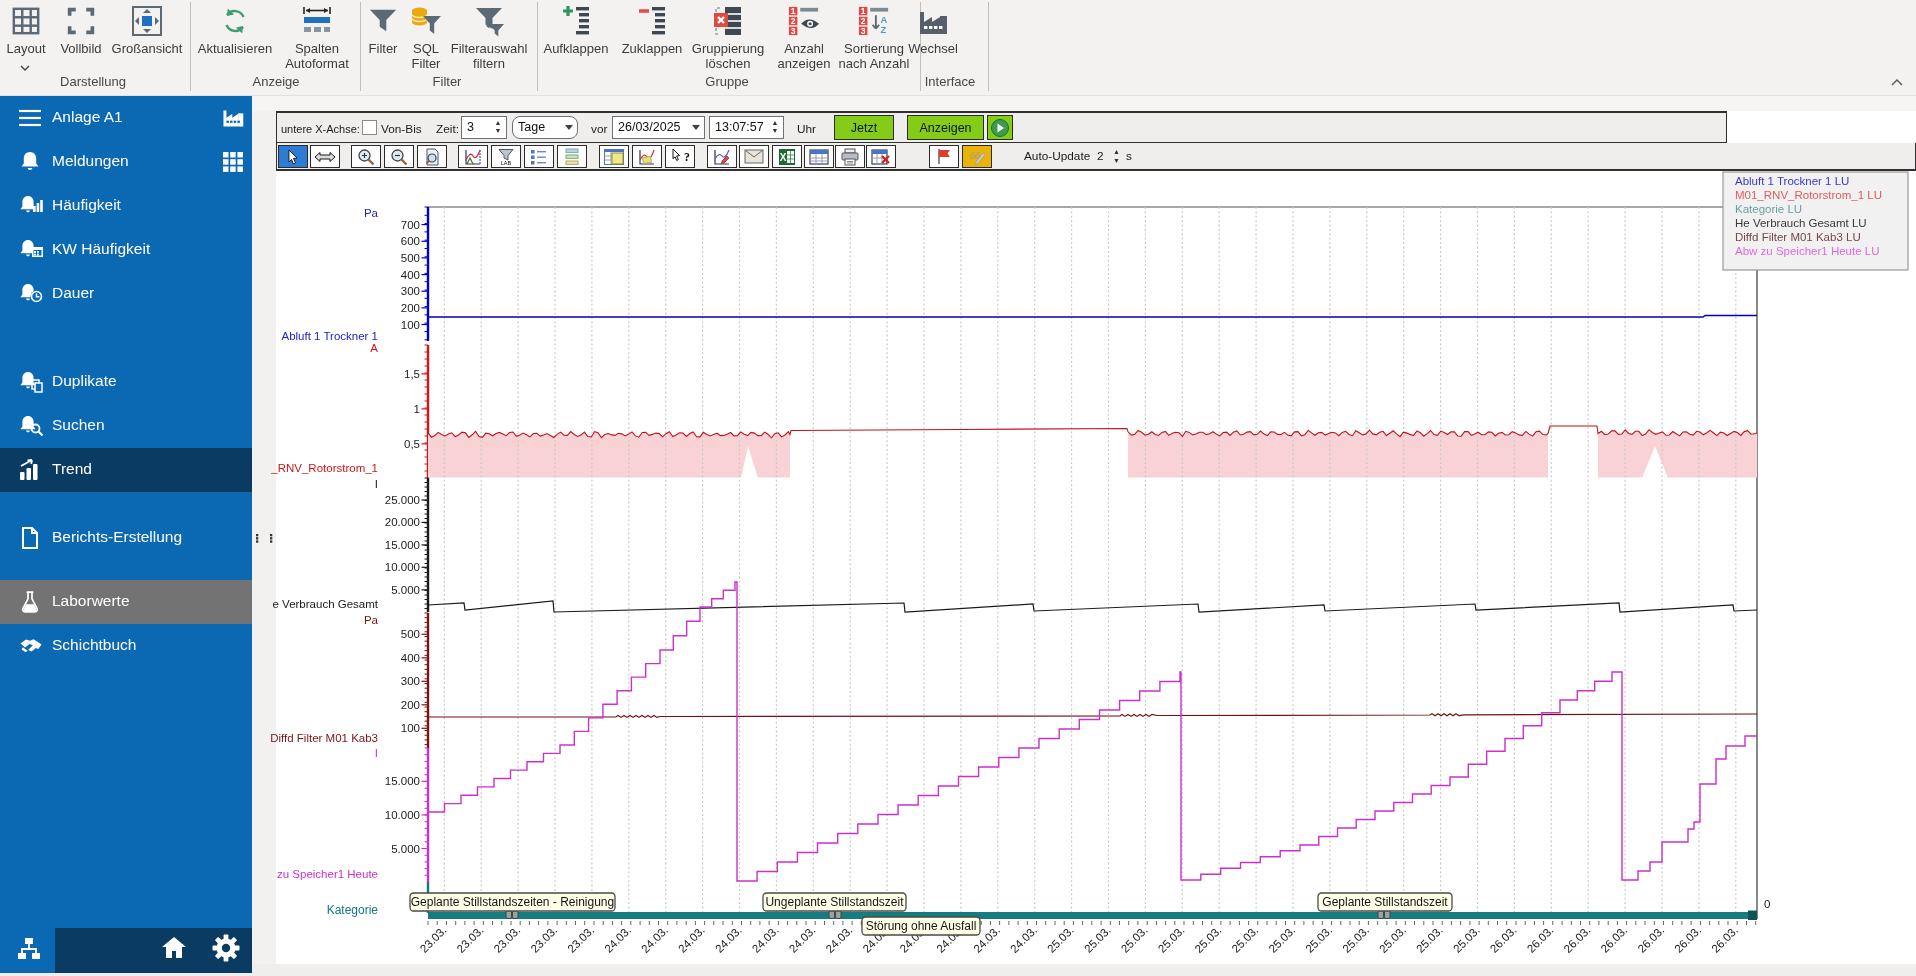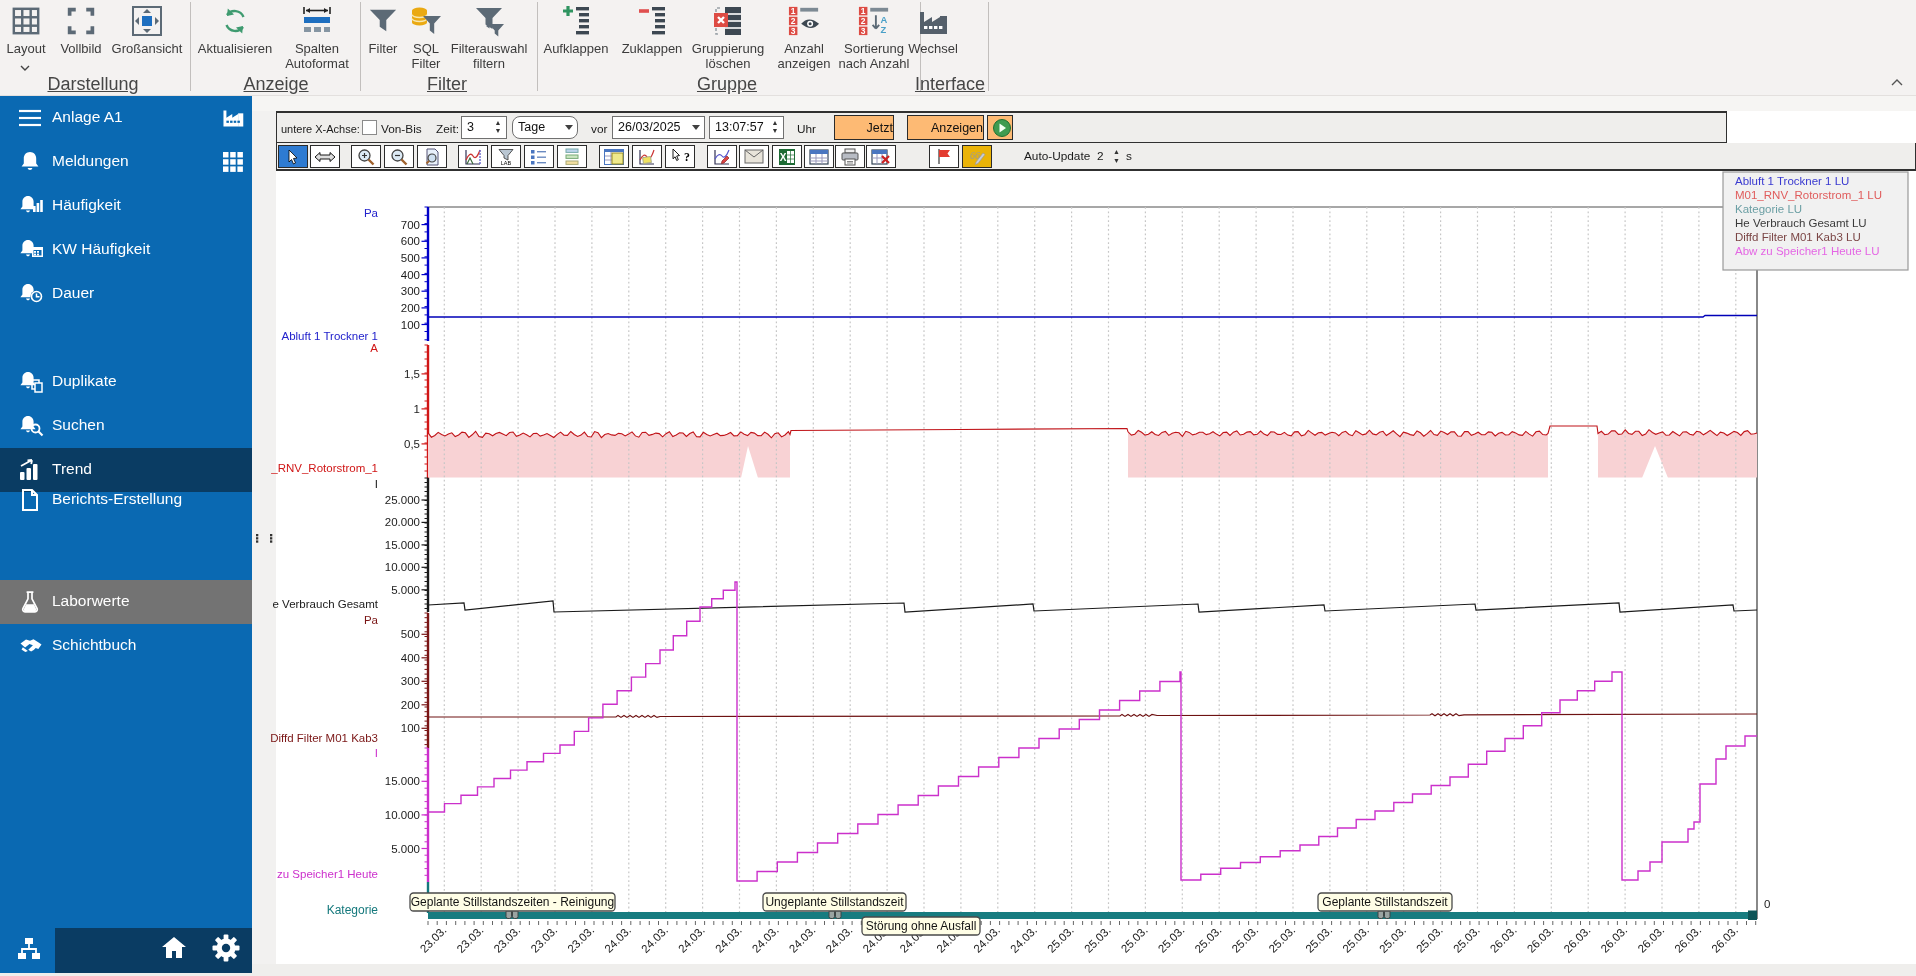--- a/index.html
+++ b/index.html
@@ -3,35 +3,35 @@
 <style>
 *{margin:0;padding:0;box-sizing:border-box;}
 html,body{width:1916px;height:976px;overflow:hidden;}
 body{font-family:"Liberation Sans",sans-serif;background:#fff;position:relative;}
 .abs{position:absolute;}
 
 #ribbon{left:0;top:0;width:1916px;height:96px;background:#f4f2f1;border-bottom:1px solid #e3e0de;}
 .rsep{position:absolute;top:2px;height:89px;width:1px;background:#c2bfbd;}
 .rit{position:absolute;top:4px;text-align:center;color:#3c3c3c;font-size:13px;line-height:14.5px;}
 .rit .ric{margin:0 auto 4px auto;width:32px;height:34px;display:flex;align-items:center;justify-content:center;}
-.rglab{position:absolute;top:74px;font-size:18px;color:#464646;text-align:center;text-decoration:underline;}
+.rglab{position:absolute;top:74px;font-size:13px;color:#464646;text-align:center;}
 
 #sidebar{left:0;top:96px;width:252px;height:880px;background:#0a69b2;color:#fff;}
 .srow{position:absolute;left:0;width:252px;height:44px;}
 .srow .slab{position:absolute;left:52px;top:12px;font-size:15.5px;color:#fff;}
 .srow .sic{position:absolute;left:18px;top:10px;width:24px;height:24px;}
 .srow .sric{position:absolute;left:221px;top:10px;width:24px;height:24px;}
 #sfoot{position:absolute;left:55px;top:832px;width:197px;height:48px;background:#0a3c63;}
 
 #ctop{left:252px;top:96px;width:1664px;height:15px;background:#f6f5f3;}
 #crow1{left:276px;top:111px;width:1451px;height:32px;background:#efeeec;border:1px solid #303030;border-top-width:2px;}
 #crow2{left:276px;top:143px;width:1640px;height:28px;background:#efeeec;border:1px solid #303030;border-top:none;border-bottom-width:2px;}
 .ctxt{position:absolute;font-size:11.8px;color:#1a1a1a;top:9px;}
 .cbox{position:absolute;top:3px;height:23px;background:#fff;border:1px solid #707070;font-size:12.5px;color:#111;}
-.cbtn{position:absolute;top:2px;height:25px;background:#fdba74;border:1px solid #2b2b2b;font-size:12.5px;color:#111;text-align:right;}
+.cbtn{position:absolute;top:2px;height:25px;background:#84cc16;border:1px solid #2b2b2b;font-size:12.5px;color:#111;text-align:center;}
 .tbtn{position:absolute;top:2px;width:30px;height:23px;background:#fff;border:1px solid #2b2b2b;display:flex;align-items:center;justify-content:center;}
 .spin{position:absolute;right:2px;top:2px;width:12px;height:17px;font-size:7px;line-height:8px;color:#333;text-align:center;}
 .dda{position:absolute;right:4px;top:8px;width:0;height:0;border-left:4px solid transparent;border-right:4px solid transparent;border-top:5px solid #404040;}
 #graybot{left:252px;top:964px;width:1664px;height:12px;background:#efeeec;}
 </style></head><body>
 <div id="ribbon" class="abs">
     <div class="rit" style="left:-13px;width:78px;"><div class="ric">
         <svg width="30" height="30" viewBox="0 0 32 32">
           <g stroke="#5c6a76" stroke-width="2.6" fill="none">
             <rect x="3" y="3" width="26" height="26"></rect>
@@ -308,21 +308,21 @@
       <div class="sic"><svg width="26" height="24" viewBox="0 0 26 24">
           <g fill="#fff">
             <rect x="2" y="14" width="4.5" height="8" rx="1"></rect>
             <rect x="8.5" y="10" width="4.5" height="12" rx="1"></rect>
             <rect x="15" y="6" width="4.5" height="16" rx="1"></rect>
           </g>
           <path d="M3 8 L14 2 m0 0 l-4.5 0.5 m4.5 -0.5 l-0.8 4" stroke="#fff" stroke-width="1.8" fill="none"></path>
         </svg></div>
       <div class="slab">Trend</div>
     </div>
-    <div class="srow" style="top:382px;padding-left:11px;">
+    <div class="srow" style="top:420px;padding-left:11px;">
       <div class="sic"><svg width="24" height="24" viewBox="0 0 24 24">
           <path d="M5 2 h9 l5 5 v15 H5 Z" fill="none" stroke="#fff" stroke-width="2"></path>
           <path d="M14 2 v5 h5" fill="none" stroke="#fff" stroke-width="2"></path>
         </svg></div>
       <div class="slab">Berichts-Erstellung</div>
     </div>
     <div class="srow" style="top:484px;background:#737373;">
       <div class="sic"><svg width="24" height="24" viewBox="0 0 24 24">
           <path d="M8.6 2.2 h6.8 M10 2.6 v6.2 L4.9 18.6 a2.3 2.3 0 0 0 2.1 3.2 h10 a2.3 2.3 0 0 0 2.1 -3.2 L14 8.8 V2.6" fill="none" stroke="#fff" stroke-width="1.7"></path>
           <path d="M8.1 14.2 h7.8 l2.2 4.9 a1.4 1.4 0 0 1 -1.3 2 H7.2 a1.4 1.4 0 0 1 -1.3 -2 Z" fill="#fff"></path>

